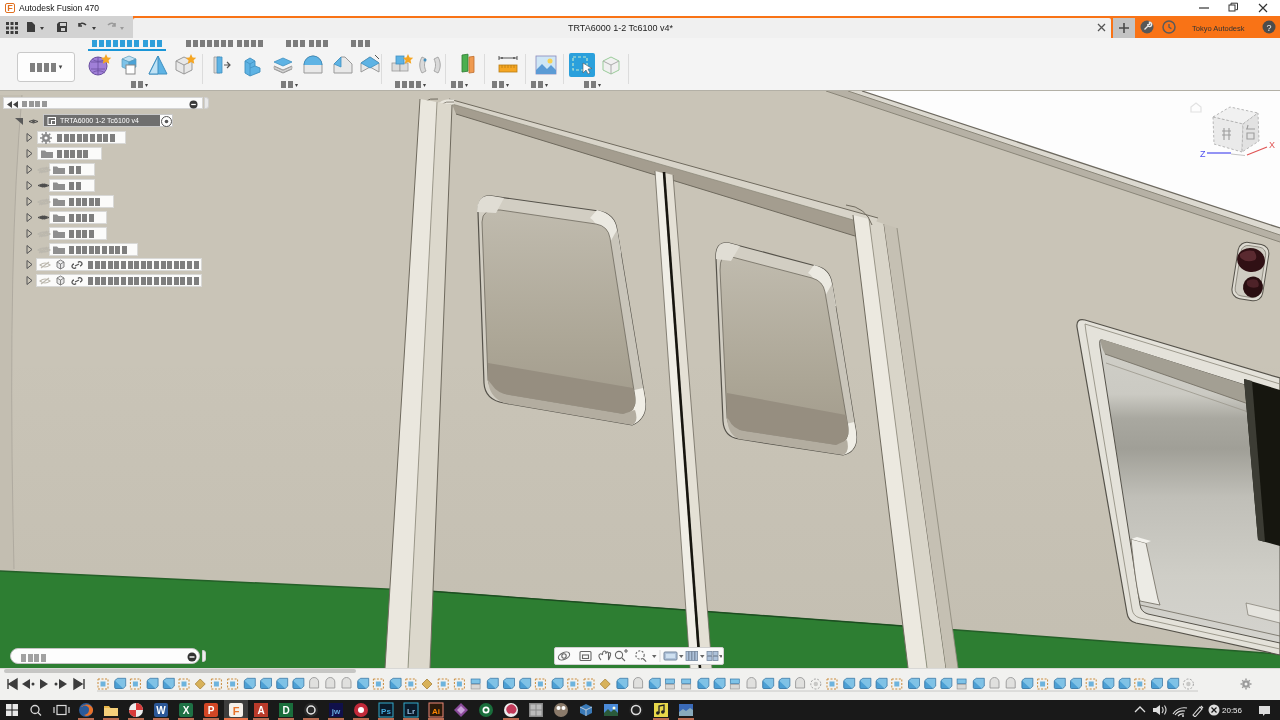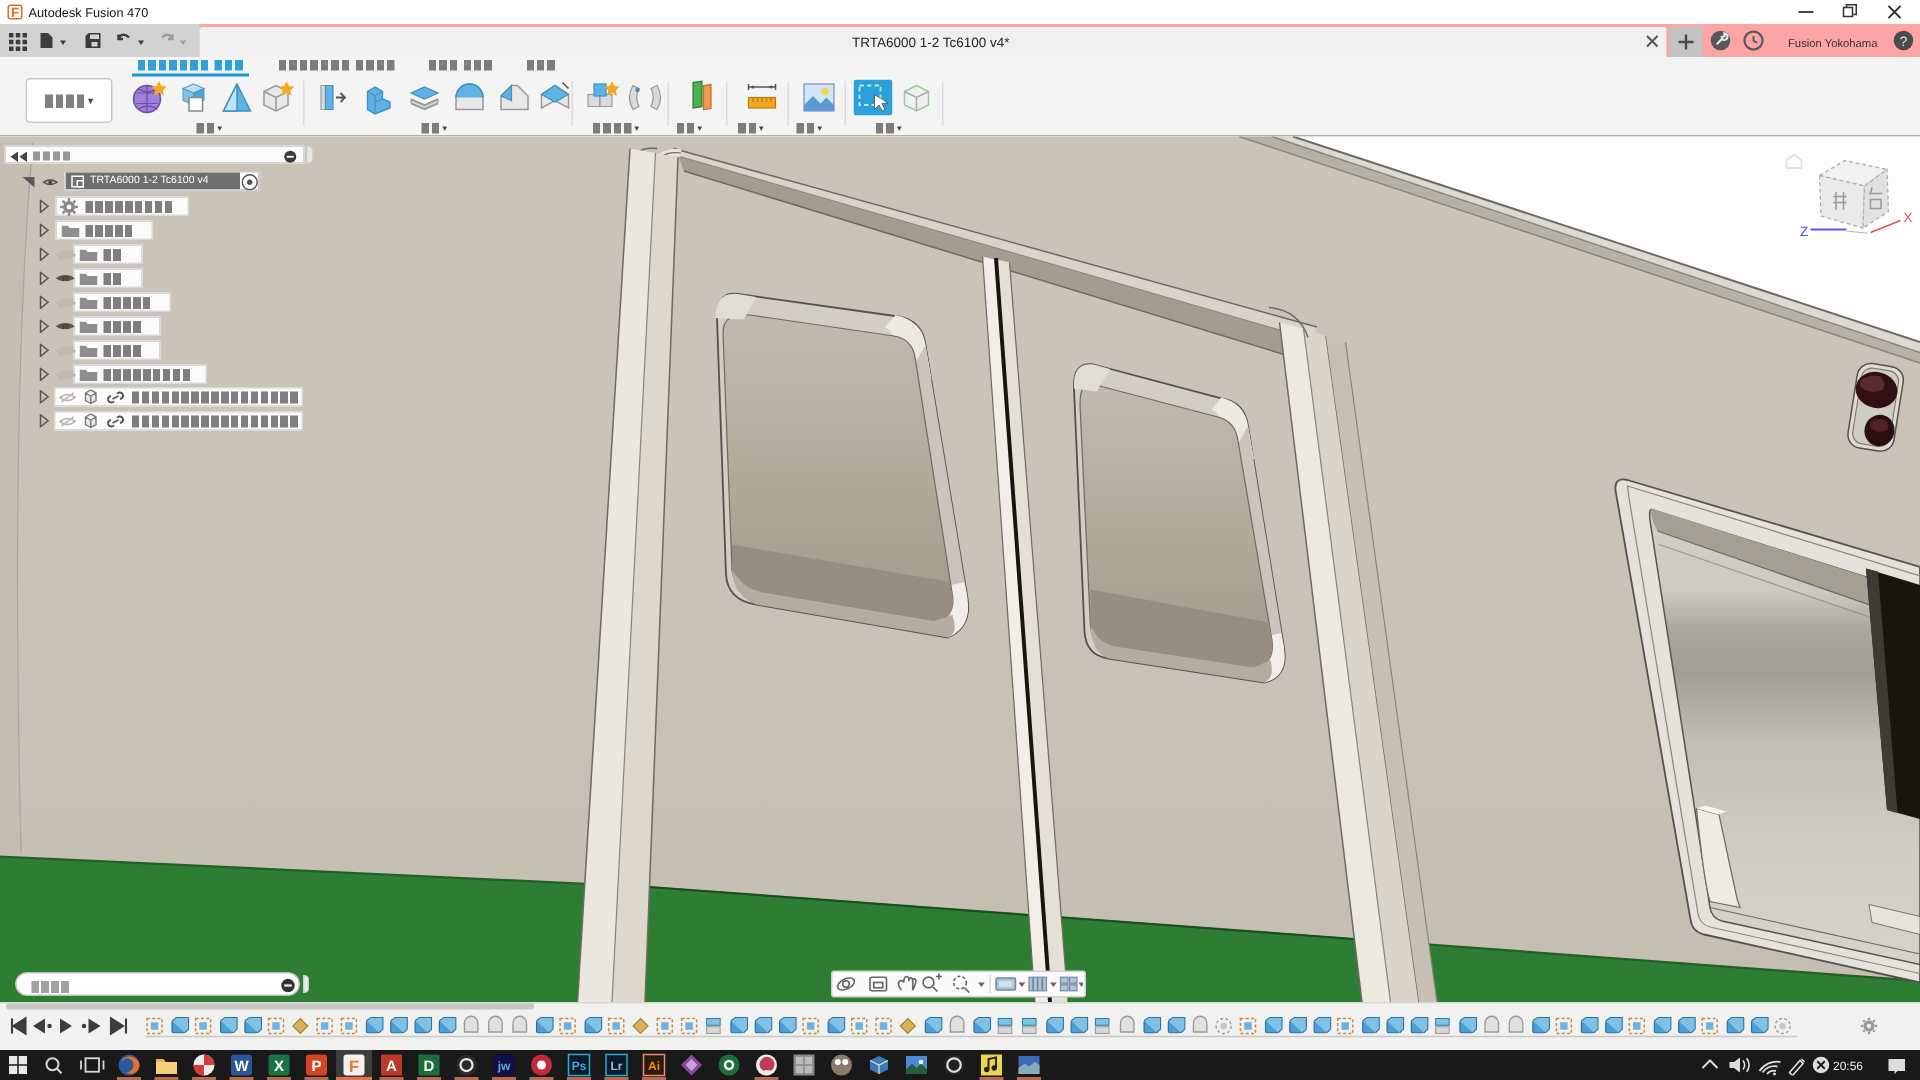--- a/index.html
+++ b/index.html
@@ -11,21 +11,21 @@
  <div class="abs" style="left:5px;top:3px;width:10px;height:10px;background:#fff;border:1px solid #e07020;border-radius:2px;color:#e07020;font-size:9px;font-weight:bold;line-height:9px;text-align:center">F</div>
  <div class="abs" style="left:19px;top:3px;font-size:8.5px;color:#111">Autodesk Fusion 470</div>
  <svg class="abs" style="left:1196px;top:0" width="84" height="16">
   <line x1="3" y1="8" x2="13" y2="8" stroke="#333" stroke-width="1.2"></line>
   <rect x="33" y="5" width="6" height="6" fill="none" stroke="#333" stroke-width="1"></rect>
   <path d="M35,5 v-1.8 h6.5 v6.5 h-2" fill="none" stroke="#333" stroke-width="1"></path>
   <path d="M63,4 l8,8 M71,4 l-8,8" stroke="#333" stroke-width="1.2"></path>
  </svg>
 </div>
 
-<div class="abs" style="left:0;top:16px;width:1280px;height:22px;background:#fca5a5">
+<div class="abs" style="left:0;top:16px;width:1280px;height:22px;background:#f97316">
  <div class="abs" style="left:0;top:0;width:133px;height:22px;background:#d2d2d2"></div>
  <svg class="abs" style="left:0;top:0" width="133" height="22">
   <g fill="#3c3c3c">
    <rect x="6" y="6" width="3" height="3"></rect>
           <rect x="10.5" y="6" width="3" height="3"></rect>
           <rect x="15" y="6" width="3" height="3"></rect>
    <rect x="6" y="10.5" width="3" height="3"></rect>
           <rect x="10.5" y="10.5" width="3" height="3"></rect>
           <rect x="15" y="10.5" width="3" height="3"></rect>
    <rect x="6" y="15" width="3" height="3"></rect>
@@ -52,21 +52,21 @@
           <path d="M11,5 v10 M6,10 h10" stroke="#4a4a4a" stroke-width="1.6"></path>
         </svg></div>
  <svg class="abs" style="left:1140px;top:4px" width="14" height="14">
         <circle cx="7" cy="7" r="6.5" fill="#575757"></circle>
         <path d="M4.5,9.5 L8,6 M8,6 a2.2,2.2 0 1 0 1.5,-3.8 l0.2,2 -1.9,0.5 z" stroke="#e8e8e8" stroke-width="1.4" fill="none"></path>
       </svg>
  <svg class="abs" style="left:1162px;top:4px" width="14" height="14">
         <circle cx="7" cy="7" r="6" fill="none" stroke="#5a5a5a" stroke-width="1.5"></circle>
         <path d="M7,4 v3.2 l2.4,1.4" stroke="#5a5a5a" stroke-width="1.3" fill="none"></path>
       </svg>
- <div class="abs" style="left:1192px;top:8px;font-size:7.5px;color:#333">Fusion Yokohama</div>
+ <div class="abs" style="left:1192px;top:8px;font-size:7.5px;color:#333">Tokyo Autodesk</div>
  <svg class="abs" style="left:1262px;top:4px" width="14" height="14">
         <circle cx="7" cy="7" r="6.5" fill="#4c4c4c"></circle>
         <text x="7" y="10.5" text-anchor="middle" font-size="9" fill="#eee" font-family="Liberation Sans">?</text>
       </svg>
 </div>
 <div class="abs" style="left:0;top:38px;width:1280px;height:53px;background:#f4f4f4;border-bottom:1px solid #b3b0a6">
       <div class="abs" style="left:17px;top:14px;width:58px;height:30px;background:#fdfdfd;border:1px solid #c9c9c9;border-radius:3px;display:flex;align-items:center;justify-content:center;gap:3px">
         <span style="display:block;width:26px;height:9px;background:repeating-linear-gradient(90deg,rgba(50,50,50,.62) 0 5px,transparent 5px 7px)"></span>
         <span style="color:#444;font-size:7px">▾</span>
       </div>

